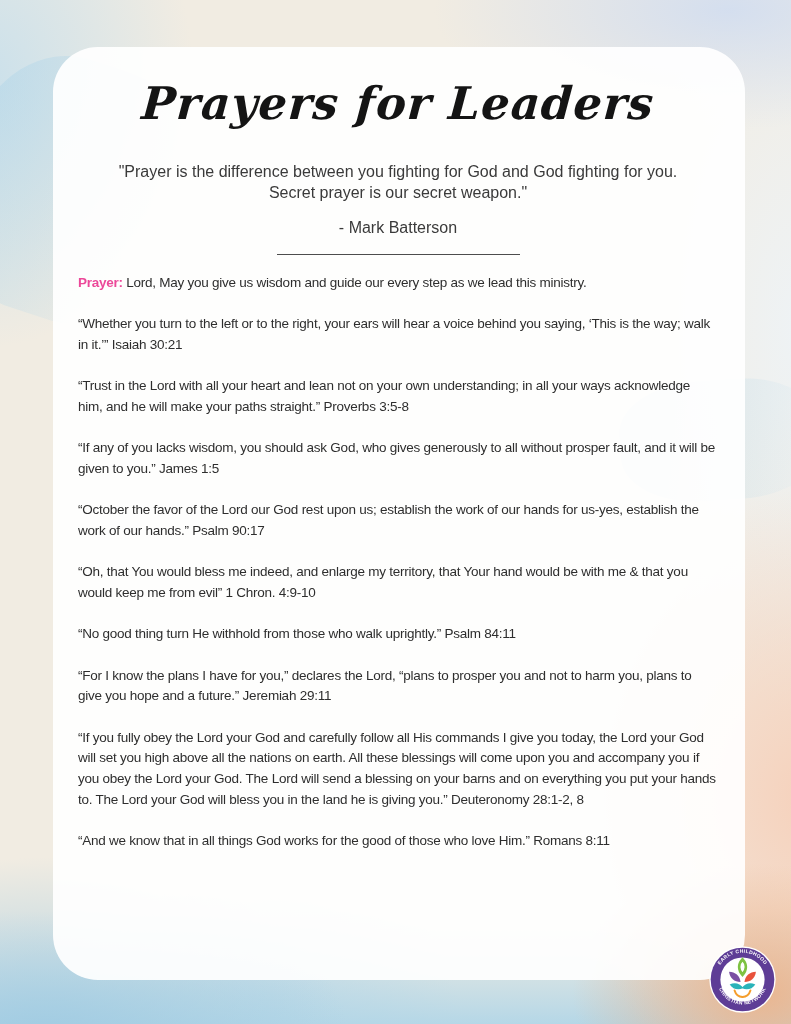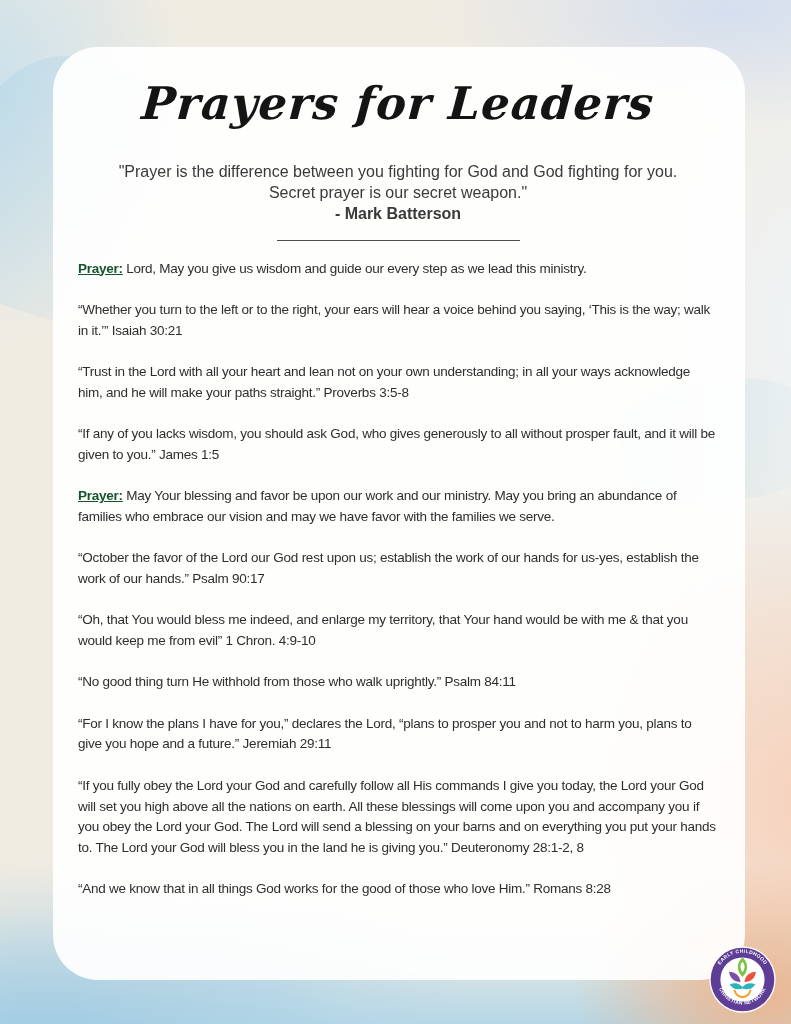--- a/index.html
+++ b/index.html
@@ -53,42 +53,41 @@
     transform: skewX(-4deg);
   }
 
   .quote-block {
     margin-top: 32px;
     text-align: center;
     color: #3a3a3a;
     font-size: 16px;
     line-height: 21px;
   }
-  .quote-block .attribution { margin-top: 0; font-weight: bold; }
+  .quote-block .attribution { margin-top: 14px; }
 
   .divider {
     width: 243px;
     height: 0;
     border-top: 1.6px solid #4d4d4d;
     margin: 16px auto 0 auto;
   }
 
   .prayer-list {
     margin-top: 18px;
     width: 640px;
     color: #2e2e2e;
     font-size: 13.5px;
     letter-spacing: -0.25px;
     line-height: 20.8px;
   }
   .prayer-list p { margin: 0 0 20.5px 0; }
   .prayer-label {
     font-weight: bold;
-    text-decoration: underline;
-    color: #14532d;
+    color: #ec4899;
   }
 
   
   .logo-badge {
     position: absolute;
     left: 709px; top: 946px;
     width: 67px; height: 67px;
   }
   .logo-badge svg { width: 100%; height: 100%; display: block; }
   .logo-arc {
@@ -115,27 +114,26 @@
     <div class="attribution">- Mark Batterson</div>
   </div>
 
   <div class="divider"></div>
 
   <div class="prayer-list">
       <p><span class="prayer-label">Prayer:</span> Lord, May you give us wisdom and guide our every step as we lead this ministry.</p>
       <p>“Whether you turn to the left or to the right, your ears will hear a voice behind you saying, ‘This is the way; walk in it.’” Isaiah 30:21</p>
       <p>“Trust in the Lord with all your heart and lean not on your own understanding; in all your ways acknowledge him, and he will make your paths straight.” Proverbs 3:5-8</p>
       <p>“If any of you lacks wisdom, you should ask God, who gives generously to all without prosper fault, and it will be given to you.” James 1:5</p>
-      <p><span class="prayer-label">Prayer:</span> May Your blessing and favor be upon our work and our ministry. May you bring an abundance of families who embrace our vision and may we have favor with the families we serve.</p>
       <p>“October the favor of the Lord our God rest upon us; establish the work of our hands for us-yes, establish the work of our hands.” Psalm 90:17</p>
       <p>“Oh, that You would bless me indeed, and enlarge my territory, that Your hand would be with me &amp; that you would keep me from evil” 1 Chron. 4:9-10</p>
       <p>“No good thing turn He withhold from those who walk uprightly.” Psalm 84:11</p>
       <p>“For I know the plans I have for you,” declares the Lord, “plans to prosper you and not to harm you, plans to give you hope and a future.” Jeremiah 29:11</p>
       <p>“If you fully obey the Lord your God and carefully follow all His commands I give you today, the Lord your God will set you high above all the nations on earth. All these blessings will come upon you and accompany you if you obey the Lord your God. The Lord will send a blessing on your barns and on everything you put your hands to. The Lord your God will bless you in the land he is giving you.” Deuteronomy 28:1-2, 8</p>
-      <p>“And we know that in all things God works for the good of those who love Him.” Romans 8:28</p>
+      <p>“And we know that in all things God works for the good of those who love Him.” Romans 8:11</p>
     </div>
 </div>
 
 <div class="logo-badge">
   <svg viewBox="0 0 100 100">
     <circle cx="50" cy="50" r="49.5" fill="#ffffff"></circle>
     <circle cx="50" cy="50" r="47.5" fill="#5e3d96"></circle>
     <circle cx="50" cy="50" r="33" fill="#ffffff"></circle>
     <defs>
       <path id="arcTop" d="M 10.6,57 A 40,40 0 1 1 89.4,57"></path>

